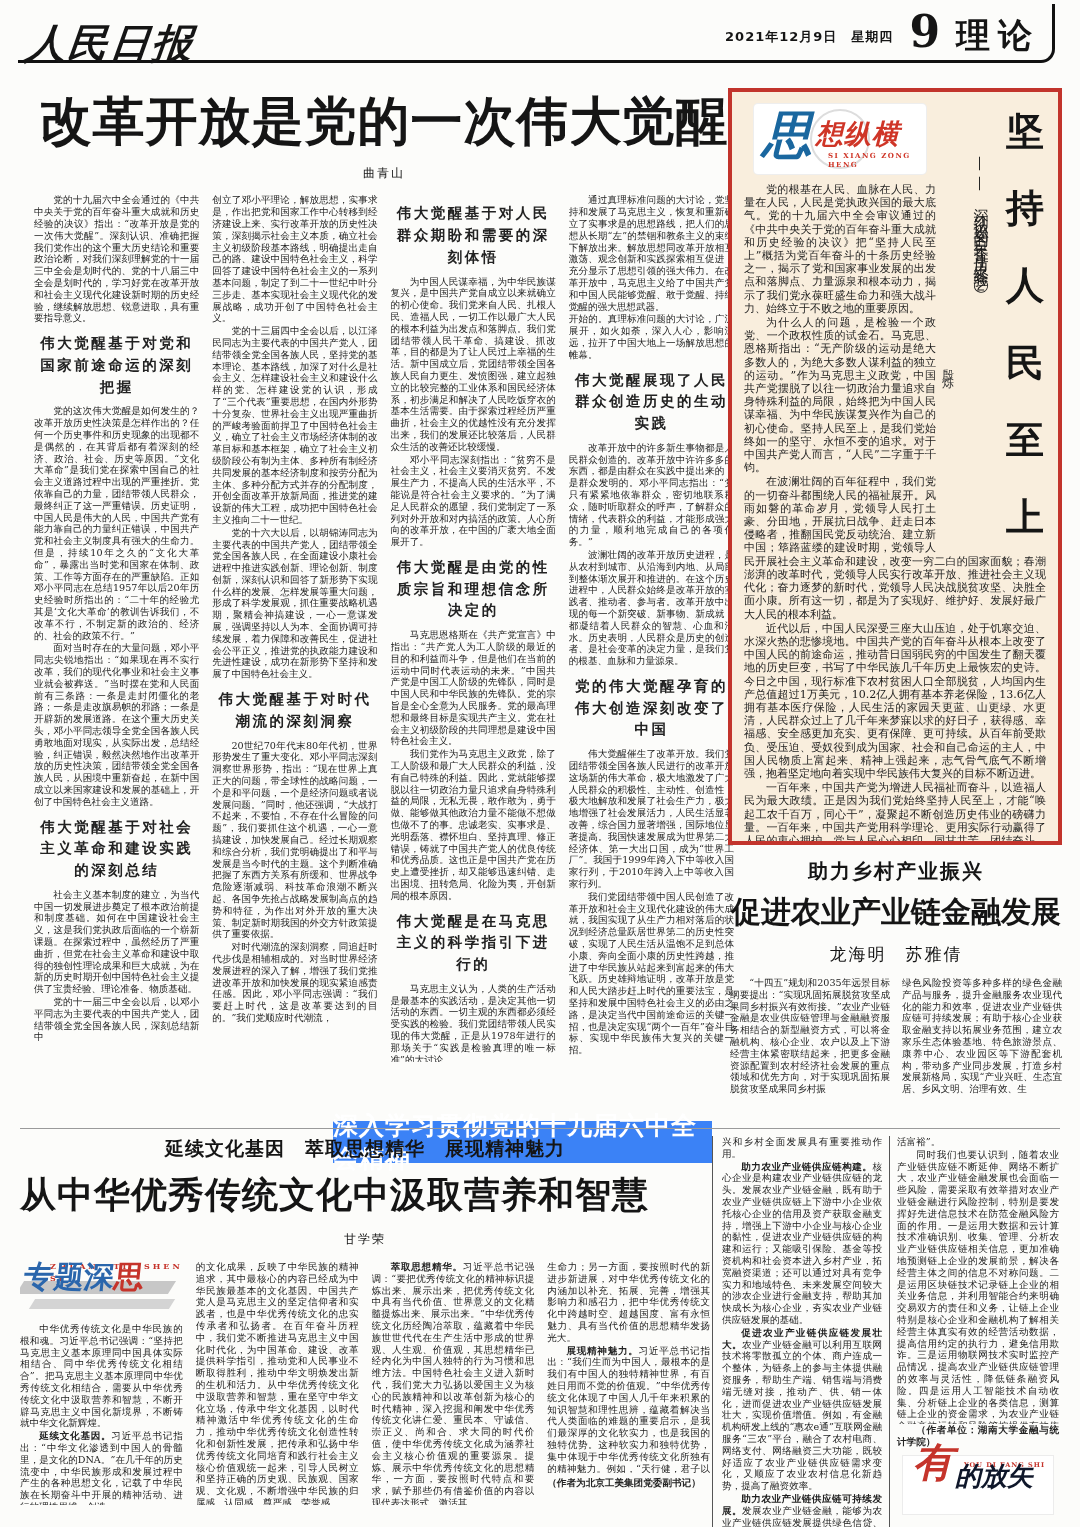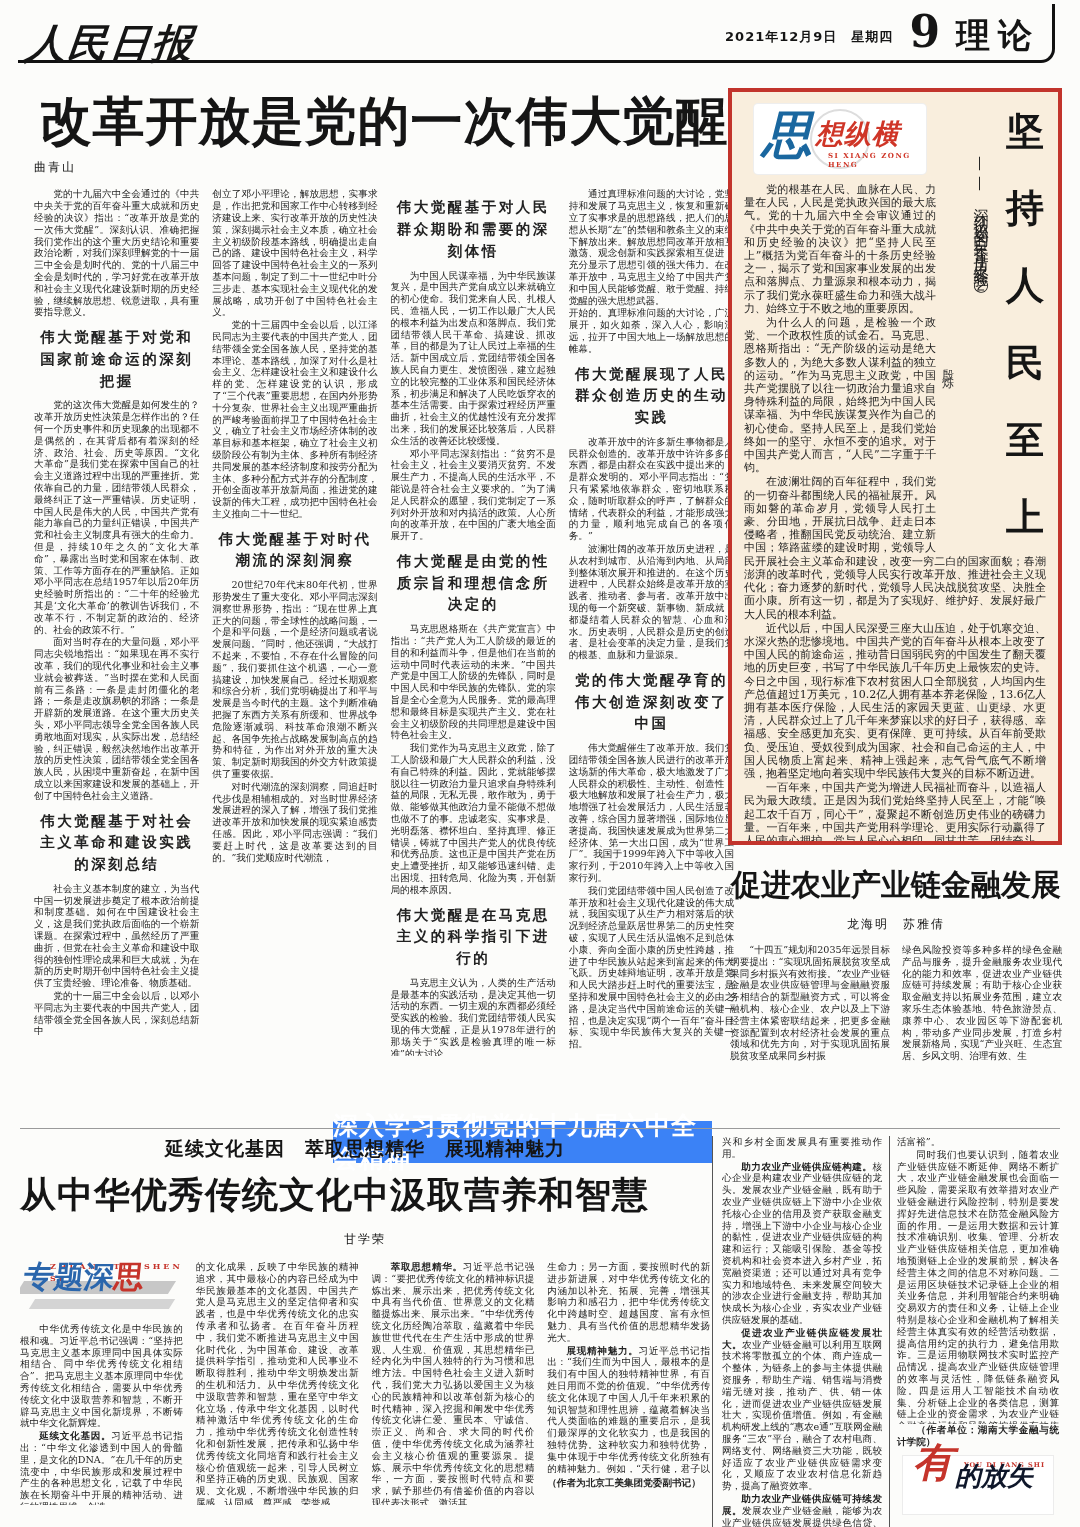--- a/index.html
+++ b/index.html
@@ -11,21 +11,21 @@
     border-bottom:3px solid #111;border-right:3px solid #111;border-bottom-right-radius:14px;}
   #masthead{position:absolute;left:26px;top:16px;font-size:40px;font-weight:700;
     font-style:italic;transform:skewX(-6deg);letter-spacing:2px;}
   #header-right{position:absolute;right:40px;top:10px;display:flex;align-items:flex-end;gap:16px;}
   #page-date{font-size:13px;font-weight:700;letter-spacing:1px;padding-bottom:8px;}
   #page-num{font-size:44px;font-weight:700;line-height:1;}
   #page-section{font-size:34px;font-weight:900;letter-spacing:8px;line-height:1.05;}
   
   #main-article{position:absolute;left:34px;top:90px;width:700px;}
   #main-title{font-size:52px;font-weight:900;text-align:center;letter-spacing:1px;line-height:1.2;}
-  #main-author{text-align:left;font-size:12px;margin-top:7px;letter-spacing:2px;}
+  #main-author{text-align:center;font-size:12px;margin-top:13px;letter-spacing:2px;}
   .cols{display:flex;gap:13px;margin-top:12px;}
   .col{flex:1;height:868px;overflow:hidden;font-size:9.6px;line-height:11.8px;text-align:justify;color:#222;}
   .para{margin:0 0 1px 0;text-indent:2em;}
   .para.noind{text-indent:0;}
   .lead{font-weight:700;}
   .sub-head{font-family:"DejaVu Sans","Liberation Sans",sans-serif;font-weight:700;font-size:14.5px;
     line-height:1.5;text-align:center;letter-spacing:2.5px;margin:9px 0 7px;text-indent:0;}
   .byline-c{font-weight:700;text-indent:0;text-align:left;margin-top:4px;}
   .byline-b{font-weight:700;}
   
@@ -47,21 +47,21 @@
   #sx-logo .py{position:absolute;left:74px;bottom:5px;font-size:7px;color:#cf3527;letter-spacing:1.5px;font-weight:700;}
   #sx-text .para{font-size:11px;line-height:13.2px;color:#1c1c1c;text-align:justify;}
   
   #banner{position:absolute;left:333px;top:1121px;width:379px;height:42px;background:#3b82f6;
     color:#fff;display:flex;align-items:center;justify-content:center;font-size:25px;font-weight:700;
     letter-spacing:1px;font-family:Liberation Mono, monospace;}
   
   #agri-top{position:absolute;left:730px;top:858px;width:332px;}
   #agri-kicker{text-align:center;font-size:20px;font-weight:700;letter-spacing:2px;}
   #agri-title{text-align:center;font-size:30px;font-weight:800;margin-top:7px;}
-  #agri-authors{text-align:center;font-size:12px;margin-top:10px;letter-spacing:2px;}
+  #agri-authors{text-align:center;font-size:17px;margin-top:10px;letter-spacing:2px;}
   #agri-cols{display:flex;gap:12px;margin-top:11px;}
   #agri-cols .acol{flex:1;height:146px;overflow:hidden;font-size:9.6px;line-height:11.8px;text-align:justify;color:#222;}
   
   #mid-rule{position:absolute;left:20px;top:1128px;width:1040px;border-top:1px solid #9a9a9a;}
   #culture{position:absolute;left:20px;top:1136px;width:690px;}
   #cul-kicker{text-align:center;font-size:19px;font-weight:700;letter-spacing:1px;}
   #cul-title{text-align:left;font-size:36px;font-weight:700;margin-top:9px;letter-spacing:1px;}
   #cul-author{text-align:center;font-size:12px;margin-top:11px;letter-spacing:2px;}
   #cul-cols{display:flex;gap:13px;margin-top:13px;}
   #cul-cols .ccol{flex:1;height:244px;overflow:hidden;font-size:9.6px;line-height:11.8px;text-align:justify;color:#222;}
@@ -106,20 +106,21 @@
         <div class="sub-head">伟大觉醒基于对党和国家前途命运的深刻把握</div>
         <p class="para">党的这次伟大觉醒是如何发生的？改革开放历史性决策是怎样作出的？任何一个历史事件和历史现象的出现都不是偶然的，在其背后都有着深刻的经济、政治、社会、历史等原因。“文化大革命”是我们党在探索中国自己的社会主义道路过程中出现的严重挫折。党依靠自己的力量，团结带领人民群众，最终纠正了这一严重错误。历史证明，中国人民是伟大的人民，中国共产党有能力靠自己的力量纠正错误，中国共产党和社会主义制度具有强大的生命力。但是，持续10年之久的“文化大革命”，暴露出当时党和国家在体制、政策、工作等方面存在的严重缺陷。正如邓小平同志在总结1957年以后20年历史经验时所指出的：“二十年的经验尤其是‘文化大革命’的教训告诉我们，不改革不行，不制定新的政治的、经济的、社会的政策不行。”</p>
         <p class="para">面对当时存在的大量问题，邓小平同志尖锐地指出：“如果现在再不实行改革，我们的现代化事业和社会主义事业就会被葬送。”当时摆在党和人民面前有三条路：一条是走封闭僵化的老路；一条是走改旗易帜的邪路；一条是开辟新的发展道路。在这个重大历史关头，邓小平同志领导全党全国各族人民勇敢地面对现实，从实际出发，总结经验，纠正错误，毅然决然地作出改革开放的历史性决策，团结带领全党全国各族人民，从困境中重新奋起，在新中国成立以来国家建设和发展的基础上，开创了中国特色社会主义道路。</p>
         <div class="sub-head">伟大觉醒基于对社会主义革命和建设实践的深刻总结</div>
         <p class="para">社会主义基本制度的建立，为当代中国一切发展进步奠定了根本政治前提和制度基础。如何在中国建设社会主义，这是我们党执政后面临的一个崭新课题。在探索过程中，虽然经历了严重曲折，但党在社会主义革命和建设中取得的独创性理论成果和巨大成就，为在新的历史时期开创中国特色社会主义提供了宝贵经验、理论准备、物质基础。</p>
         <p class="para">党的十一届三中全会以后，以邓小平同志为主要代表的中国共产党人，团结带领全党全国各族人民，深刻总结新中</p>
       </div>
     <div class="col">
         <p class="para noind">创立了邓小平理论，解放思想，实事求是，作出把党和国家工作中心转移到经济建设上来、实行改革开放的历史性决策，深刻揭示社会主义本质，确立社会主义初级阶段基本路线，明确提出走自己的路、建设中国特色社会主义，科学回答了建设中国特色社会主义的一系列基本问题，制定了到二十一世纪中叶分三步走、基本实现社会主义现代化的发展战略，成功开创了中国特色社会主义。</p>
         <p class="para">党的十三届四中全会以后，以江泽民同志为主要代表的中国共产党人，团结带领全党全国各族人民，坚持党的基本理论、基本路线，加深了对什么是社会主义、怎样建设社会主义和建设什么样的党、怎样建设党的认识，形成了“三个代表”重要思想，在国内外形势十分复杂、世界社会主义出现严重曲折的严峻考验面前捍卫了中国特色社会主义，确立了社会主义市场经济体制的改革目标和基本框架，确立了社会主义初级阶段公有制为主体、多种所有制经济共同发展的基本经济制度和按劳分配为主体、多种分配方式并存的分配制度，开创全面改革开放新局面，推进党的建设新的伟大工程，成功把中国特色社会主义推向二十一世纪。</p>
+        <p class="para">党的十六大以后，以胡锦涛同志为主要代表的中国共产党人，团结带领全党全国各族人民，在全面建设小康社会进程中推进实践创新、理论创新、制度创新，深刻认识和回答了新形势下实现什么样的发展、怎样发展等重大问题，形成了科学发展观，抓住重要战略机遇期，聚精会神搞建设，一心一意谋发展，强调坚持以人为本、全面协调可持续发展，着力保障和改善民生，促进社会公平正义，推进党的执政能力建设和先进性建设，成功在新形势下坚持和发展了中国特色社会主义。</p>
         <div class="sub-head">伟大觉醒基于对时代潮流的深刻洞察</div>
         <p class="para">20世纪70年代末80年代初，世界形势发生了重大变化。邓小平同志深刻洞察世界形势，指出：“现在世界上真正大的问题，带全球性的战略问题，一个是和平问题，一个是经济问题或者说发展问题。”同时，他还强调，“大战打不起来，不要怕，不存在什么冒险的问题”，我们要抓住这个机遇，一心一意搞建设，加快发展自己。经过长期观察和综合分析，我们党明确提出了和平与发展是当今时代的主题。这个判断准确把握了东西方关系有所缓和、世界战争危险逐渐减弱、科技革命浪潮不断兴起、各国争先抢占战略发展制高点的趋势和特征，为作出对外开放的重大决策、制定新时期我国的外交方针政策提供了重要依据。</p>
         <p class="para">对时代潮流的深刻洞察，同追赶时代步伐是相辅相成的。对当时世界经济发展进程的深入了解，增强了我们党推进改革开放和加快发展的现实紧迫感责任感。因此，邓小平同志强调：“我们要赶上时代，这是改革要达到的目的。”我们党顺应时代潮流，</p>
       </div>
     <div class="col">
         <div class="sub-head">伟大觉醒基于对人民群众期盼和需要的深刻体悟</div>
         <p class="para">为中国人民谋幸福，为中华民族谋复兴，是中国共产党自成立以来就确立的初心使命。我们党来自人民、扎根人民、造福人民，一切工作以最广大人民的根本利益为出发点和落脚点。我们党团结带领人民干革命、搞建设、抓改革，目的都是为了让人民过上幸福的生活。新中国成立后，党团结带领全国各族人民自力更生、发愤图强，建立起独立的比较完整的工业体系和国民经济体系，初步满足和解决了人民吃饭穿衣的基本生活需要。由于探索过程经历严重曲折，社会主义的优越性没有充分发挥出来，我们的发展还比较落后，人民群众生活的改善还比较缓慢。</p>
         <p class="para">邓小平同志深刻指出：“贫穷不是社会主义，社会主义要消灭贫穷。不发展生产力，不提高人民的生活水平，不能说是符合社会主义要求的。”为了满足人民群众的愿望，我们党制定了一系列对外开放和对内搞活的政策。人心所向的改革开放，在中国的广袤大地全面展开了。</p>
         <div class="sub-head">伟大觉醒是由党的性质宗旨和理想信念所决定的</div>
         <p class="para">马克思恩格斯在《共产党宣言》中指出：“共产党人为工人阶级的最近的目的和利益而斗争，但是他们在当前的运动中同时代表运动的未来。”中国共产党是中国工人阶级的先锋队，同时是中国人民和中华民族的先锋队。党的宗旨是全心全意为人民服务。党的最高理想和最终目标是实现共产主义。党在社会主义初级阶段的共同理想是建设中国特色社会主义。</p>
@@ -164,20 +165,21 @@
       <p class="para">为什么人的问题，是检验一个政党、一个政权性质的试金石。马克思、恩格斯指出：“无产阶级的运动是绝大多数人的，为绝大多数人谋利益的独立的运动。”作为马克思主义政党，中国共产党摆脱了以往一切政治力量追求自身特殊利益的局限，始终把为中国人民谋幸福、为中华民族谋复兴作为自己的初心使命。坚持人民至上，是我们党始终如一的坚守、永恒不变的追求。对于中国共产党人而言，“人民”二字重于千钧。</p>
       <p class="para">在波澜壮阔的百年征程中，我们党的一切奋斗都围绕人民的福祉展开。风雨如磐的革命岁月，党领导人民打土豪、分田地，开展抗日战争、赶走日本侵略者，推翻国民党反动统治、建立新中国；筚路蓝缕的建设时期，党领导人民开展社会主义革命和建设，改变一穷二白的国家面貌；春潮澎湃的改革时代，党领导人民实行改革开放、推进社会主义现代化；奋力逐梦的新时代，党领导人民决战脱贫攻坚、决胜全面小康。所有这一切，都是为了实现好、维护好、发展好最广大人民的根本利益。</p>
       <p class="para">近代以后，中国人民深受三座大山压迫，处于饥寒交迫、水深火热的悲惨境地。中国共产党的百年奋斗从根本上改变了中国人民的前途命运，推动昔日国弱民穷的中国发生了翻天覆地的历史巨变，书写了中华民族几千年历史上最恢宏的史诗。今日之中国，现行标准下农村贫困人口全部脱贫，人均国内生产总值超过1万美元，10.2亿人拥有基本养老保险，13.6亿人拥有基本医疗保险，人民生活的家园天更蓝、山更绿、水更清，人民群众过上了几千年来梦寐以求的好日子，获得感、幸福感、安全感更加充实、更有保障、更可持续。从百年前受欺负、受压迫、受奴役到成为国家、社会和自己命运的主人，中国人民物质上富起来、精神上强起来，志气骨气底气不断增强，抱着坚定地向着实现中华民族伟大复兴的目标不断迈进。</p>
       <p class="para">一百年来，中国共产党为增进人民福祉而奋斗，以造福人民为最大政绩。正是因为我们党始终坚持人民至上，才能“唤起工农千百万，同心干”，凝聚起不断创造历史伟业的磅礴力量。一百年来，中国共产党用科学理论、更用实际行动赢得了人民的衷心拥护，党与人民心心相印、同甘共苦、团结奋斗，形成了不可分割的紧密联系。新的征程上，在以习近平同志为核心的党中央坚强领导下，始终坚持全心全意为人民服务的根本宗旨，坚持党的群众路线，始终牢记江山就是人民、人民就是江山，坚持一切为了人民、一切依靠人民，坚持为人民执政、靠人民执政，坚持发展为了人民、发展依靠人民、发展成果由人民共享，坚定不移走全体人民共同富裕道路，我们一定能够夺取中国特色社会主义新的更大胜利，书写无愧于历史和人民的崭新篇章。</p>
     </div>
 </div>
 
 <div id="banner">深入学习贯彻党的十九届六中全会精神</div>
 
 <div id="agri-top">
+  <div id="agri-kicker" class="sans">助力乡村产业振兴</div>
   <div id="agri-title" class="sans">促进农业产业链金融发展</div>
   <div id="agri-authors">龙海明　苏雅倩</div>
   <div id="agri-cols">
     <div class="acol">
         <p class="para">“十四五”规划和2035年远景目标纲要提出：“实现巩固拓展脱贫攻坚成果同乡村振兴有效衔接。”农业产业链金融是农业供应链管理与金融融资服务相结合的新型融资方式，可以将金融机构、核心企业、农户以及上下游经营主体紧密联结起来，把更多金融资源配置到农村经济社会发展的重点领域和优先方向，对于实现巩固拓展脱贫攻坚成果同乡村振</p>
       </div>
     <div class="acol">
         <p class="para noind">绿色风险投资等多种多样的绿色金融产品与服务，提升金融服务农业现代化的能力和效率，促进农业产业链供应链可持续发展；有助于核心企业获取金融支持以拓展业务范围，建立农家乐生态体验基地、特色旅游景点、康养中心、农业园区等下游配套机构，带动多产业同步发展，打造乡村发展新格局，实现“产业兴旺、生态宜居、乡风文明、治理有效、生</p>
       </div>
   </div>

